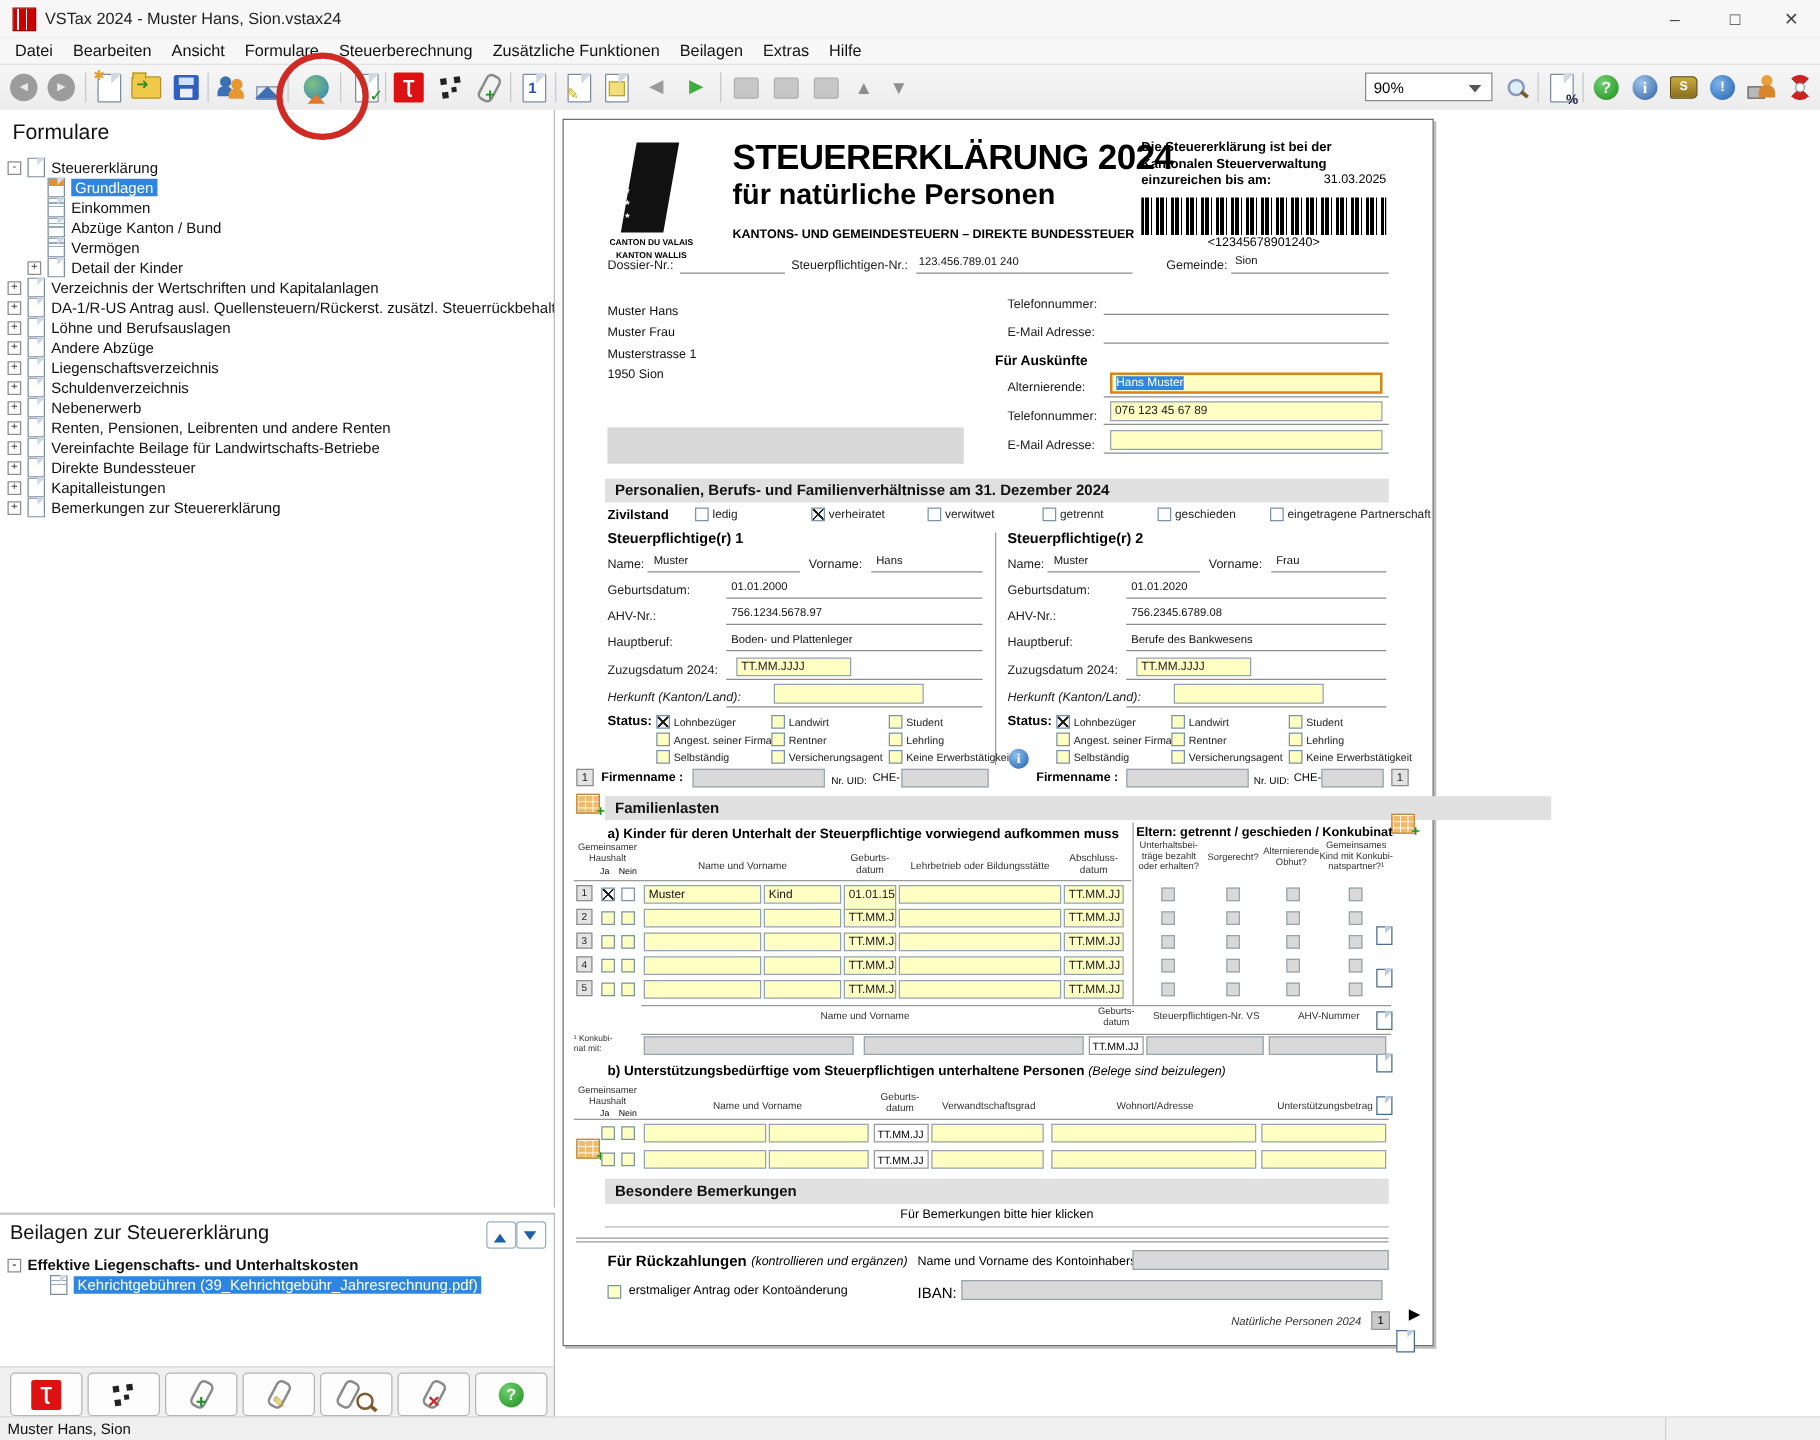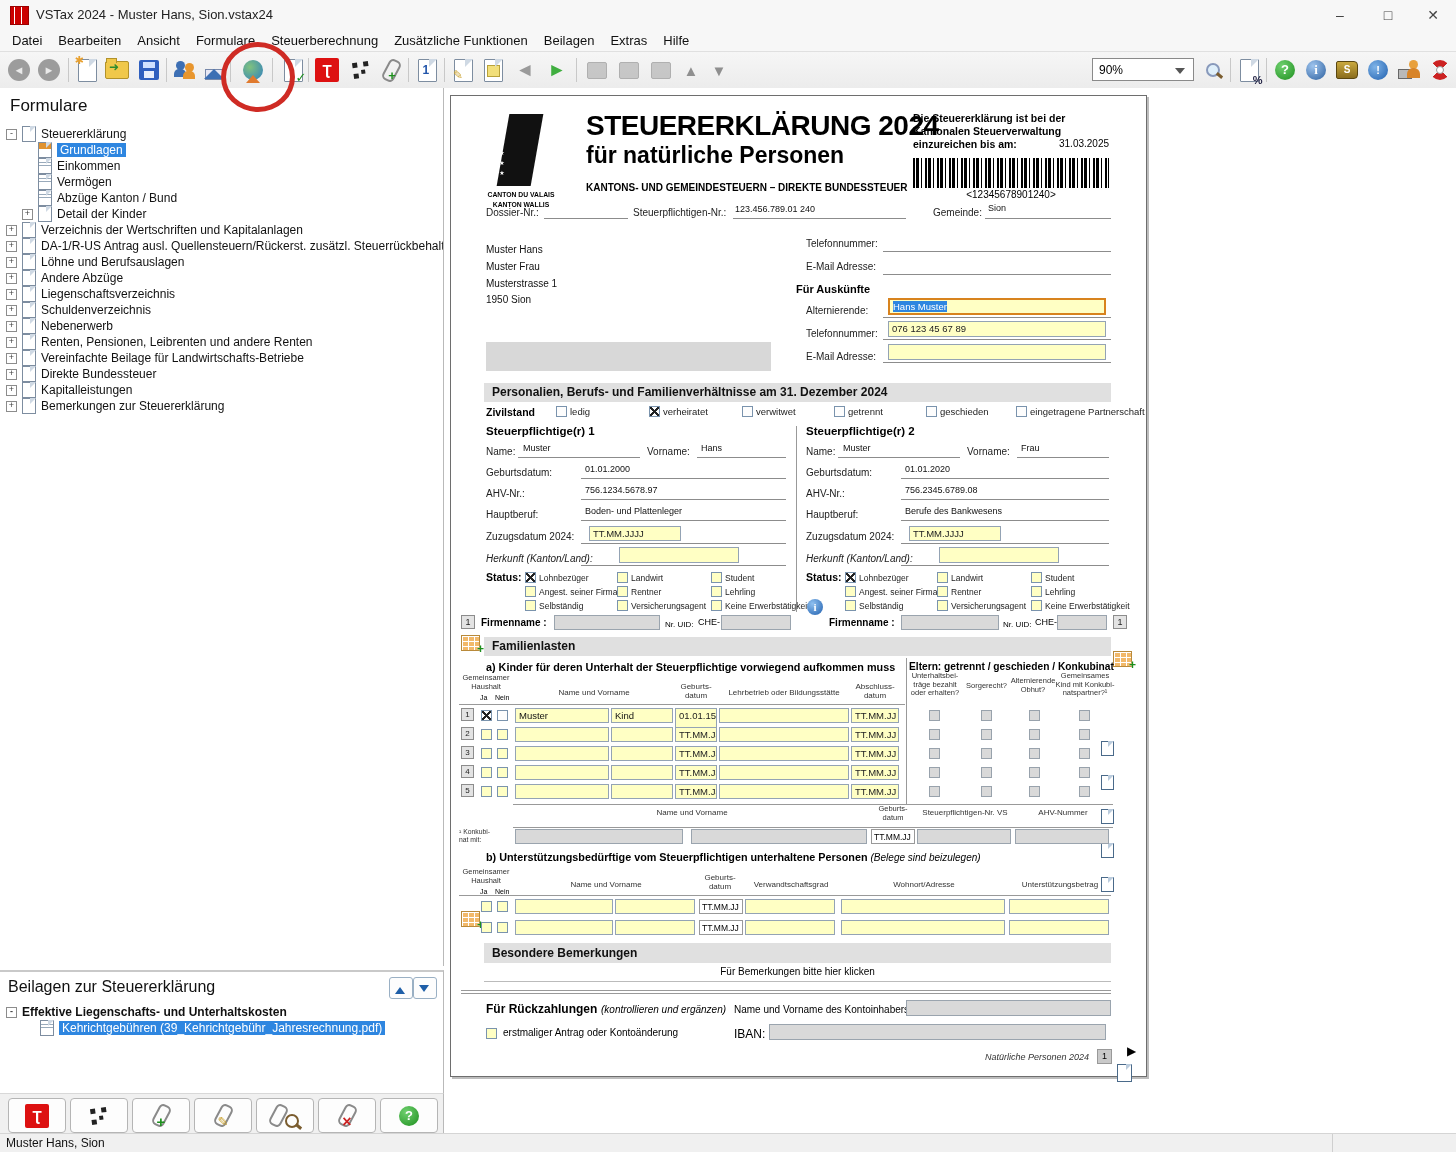--- a/index.html
+++ b/index.html
@@ -277,25 +277,25 @@
     <div class="trow lvl1">
         <span class="pgi orange"></span>
         <span class="sel">Grundlagen</span>
       </div>
     <div class="trow lvl1">
         <span class="pgi lines"></span>
         <span>Einkommen</span>
       </div>
     <div class="trow lvl1">
         <span class="pgi lines"></span>
-        <span>Vermögen</span>
+        <span>Abzüge Kanton / Bund</span>
       </div>
     <div class="trow lvl1">
         <span class="pgi lines"></span>
-        <span>Abzüge Kanton / Bund</span>
+        <span>Vermögen</span>
       </div>
     <div class="trow" style="padding-left:22px;">
         <span class="exp">+</span>
         <span class="pgi"></span>
         <span>Detail der Kinder</span>
       </div>
     <div class="trow lvl0">
         <span class="exp">+</span>
         <span class="pgi"></span>
         <span>Verzeichnis der Wertschriften und Kapitalanlagen</span>
@@ -610,21 +610,21 @@
       <div class="abs gin" style="left:270px;top:519px;width:70px;height:15px;"></div>
       <div class="abs infoic" style="left:356px;top:503px;">i</div>
       <span class="abs bold" style="left:378px;top:521px;font-size:10px;">Firmenname :</span>
       <div class="abs gin" style="left:450px;top:519px;width:98px;height:15px;"></div>
       <span class="abs" style="left:552px;top:524px;font-size:8px;">Nr. UID:</span>
       <span class="abs" style="left:584px;top:521px;font-size:9px;">CHE-</span>
       <div class="abs gin" style="left:606px;top:519px;width:50px;height:15px;"></div>
       <div class="abs nrbox" style="left:662px;top:519px;">1</div>
 
       <div class="abs tadd" style="left:10px;top:539px;"></div>
-      <div class="abs secbar" style="left:33px;top:541px;width:627px;height:19px;">Familienlasten</div>
+      <div class="abs secbar" style="left:33px;top:541px;width:757px;height:19px;">Familienlasten</div>
       <div class="abs tadd" style="left:662px;top:539px;"></div>
 
       <span class="abs bold" style="left:35px;top:565px;font-size:10.8px;">a) Kinder für deren Unterhalt der Steuerpflichtige vorwiegend aufkommen muss</span>
       <span class="abs bold" style="left:458px;top:565px;font-size:10.2px;">Eltern: getrennt / geschieden / Konkubinat</span>
 
       <div class="abs hd" style="left:8px;top:578px;width:54px;">Gemeinsamer
 Haushalt</div>
       <span class="abs" style="left:29px;top:598px;font-size:7px;">Ja</span>
       <span class="abs" style="left:44px;top:598px;font-size:7px;">Nein</span>
       <div class="abs hd" style="left:64px;top:592px;width:158px;font-size:8px;">Name und Vorname</div>

